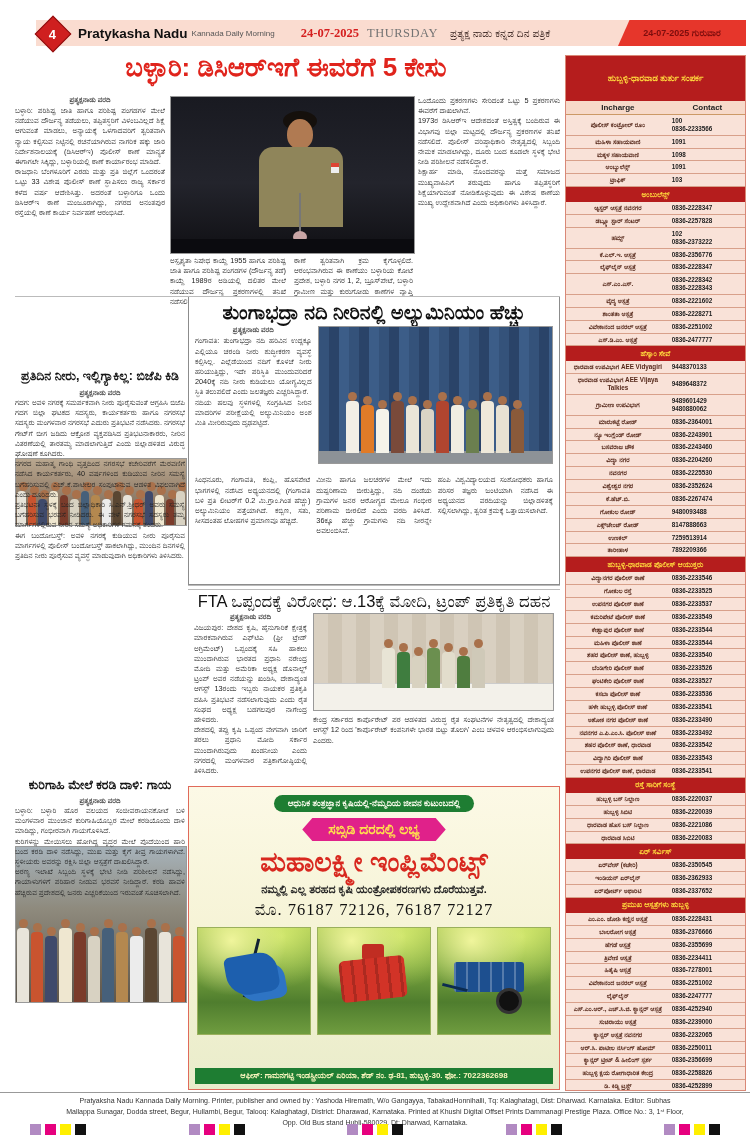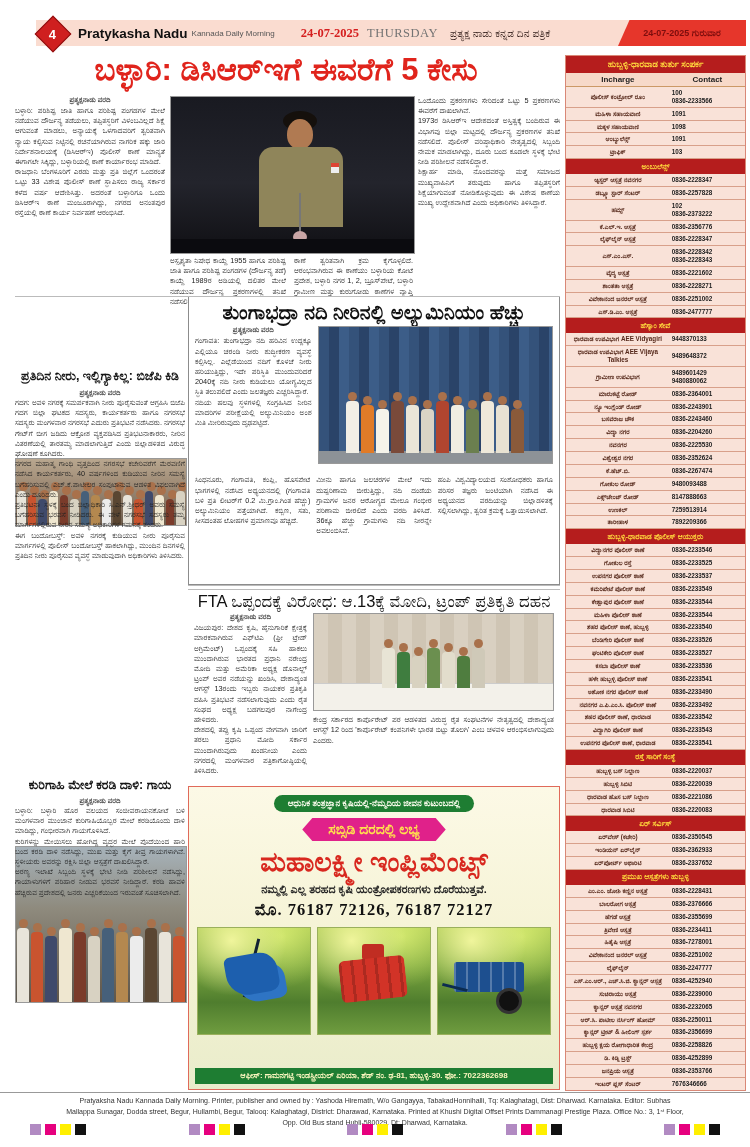--- a/index.html
+++ b/index.html
@@ -18,21 +18,21 @@
   .mh-sub{font-size:8px;color:#555;margin-left:4px;font-weight:normal;}
   .mh-date{font-family:"Liberation Serif",serif;color:#d51f1f;font-weight:bold;font-size:12.5px;margin-left:26px;}
   .mh-day{font-family:"Liberation Serif",serif;color:#737373;font-size:12.5px;margin-left:8px;letter-spacing:.5px;}
   .mh-kn{font-size:10.5px;font-weight:normal;color:#35201c;margin-left:12px;}
   .mh-datebox{position:absolute;right:0;top:0;height:26px;width:128px;background:#e6362b;
               clip-path:polygon(9% 0,100% 0,100% 100%,0 100%);display:flex;align-items:center;justify-content:center;}
   .mh-datebox span{color:#7c0d0d;font-weight:bold;font-size:9px;}
 
   
   .lead-headline{left:12px;top:54px;width:548px;text-align:center;color:#e0241c;
-                 font-weight:800;font-size:31px;line-height:1.05;}
+                 font-weight:800;font-size:26px;line-height:1.05;}
   .byline{text-align:center;font-weight:bold;font-size:7px;color:#4a4a4a;margin:0 0 2px 0;}
   .body-txt{font-size:7.3px;line-height:1.4;color:#222;}
   .sub-head{font-weight:bold;color:#141414;font-size:12.5px;text-align:center;line-height:1.1;}
 
   
   .photo{overflow:hidden;position:relative;border:1px solid #999;}
   .photo-dark{background:linear-gradient(180deg,#191a21 0%,#23242c 55%,#101014 100%);}
   .officer-head{position:absolute;left:116px;top:22px;width:26px;height:30px;border-radius:50% 50% 45% 45%;background:#b07a52;}
   .officer-hair{position:absolute;left:112px;top:14px;width:34px;height:20px;border-radius:50%;background:#15100c;}
   .officer-body{position:absolute;left:88px;top:50px;width:84px;height:80px;border-radius:14px 14px 0 0;background:#8f855a;}
@@ -63,42 +63,42 @@
 
   
   .ad-box{left:188px;top:786px;width:372px;height:304px;border:1px solid #e06a5a;box-sizing:border-box;
           background:linear-gradient(180deg,#fcf9e6 0%,#f4f2d2 60%,#e9eccb 100%);text-align:center;}
   .ad-banner{display:inline-block;margin-top:8px;background:#1e7d32;color:#fdfdef;font-weight:bold;font-size:8.5px;
              padding:3px 14px;border-radius:10px;}
   .ad-ribbon{display:inline-block;margin-top:6px;background:#e0218a;color:#ffe14d;font-weight:bold;font-size:14px;
              padding:3px 26px;clip-path:polygon(0 50%,7% 0,93% 0,100% 50%,93% 100%,7% 100%);}
   .ad-title{color:#d8281f;font-weight:800;font-size:27px;margin-top:6px;}
   .ad-line1{color:#222;font-size:11px;margin-top:5px;font-weight:bold;}
-  .ad-phones{font-family:"Liberation Serif",serif;color:#111;font-weight:bold;font-size:16.5px;margin-top:4px;letter-spacing:1px;}
+  .ad-phones{font-family:"Liberation Serif",serif;color:#111;font-weight:normal;font-size:16.5px;margin-top:4px;letter-spacing:1px;}
   .ad-imgs{display:flex;justify-content:center;gap:6px;margin-top:7px;}
   .ad-img{width:112px;height:106px;border:1px solid #9ab05c;position:relative;overflow:hidden;
     background:radial-gradient(circle at 30% 12%,rgba(255,255,170,.85),transparent 45%),
                radial-gradient(circle at 75% 8%,rgba(240,255,130,.6),transparent 40%),
                linear-gradient(180deg,#a9c851 0%,#7da83f 35%,#4f7d2e 70%,#6f9c3f 100%);}
   .plough{position:absolute;left:28px;top:26px;width:52px;height:40px;background:#1d5fae;border-radius:6px 18px 10px 22px;transform:rotate(-10deg);box-shadow:8px 10px 0 -2px #2e74c4;}
   .plough-stem{position:absolute;left:52px;top:10px;width:3px;height:60px;background:#123;transform:rotate(14deg);}
   .rotav{position:absolute;left:22px;top:30px;width:66px;height:42px;background:#d23327;border-radius:6px;transform:rotate(-6deg);
          background-image:repeating-linear-gradient(90deg,rgba(0,0,0,.18) 0 3px,transparent 3px 12px);}
   .rotav-top{position:absolute;left:44px;top:16px;width:22px;height:16px;background:#c02d22;border-radius:3px;}
   .trailer{position:absolute;left:16px;top:34px;width:70px;height:30px;background:#1d4f8f;border-radius:3px;
            background-image:repeating-linear-gradient(90deg,rgba(255,255,255,.25) 0 2px,transparent 2px 12px);}
   .wheel{position:absolute;left:58px;top:60px;width:20px;height:20px;border-radius:50%;background:#111;border:3px solid #333;}
   .hitch{position:absolute;left:4px;top:58px;width:26px;height:3px;background:#0c2c50;transform:rotate(14deg);}
   .ad-address{position:absolute;left:6px;right:6px;bottom:5px;background:#1e7d32;color:#fdf7c0;font-weight:bold;
               font-size:8px;padding:3px 2px;}
 
   
   .directory{left:565px;top:55px;width:181px;height:1036px;border:1px solid #d98877;box-sizing:border-box;
              background:#f9e2d8;overflow:hidden;}
-  .dir-title{background:#b51d1d;color:#ffd83d;font-weight:bold;font-size:8.5px;text-align:center;padding:3px 1px;}
+  .dir-title{background:#b51d1d;color:#ffd83d;font-weight:bold;font-size:8.5px;text-align:center;padding:17px 1px;}
   .dir-colhead{display:flex;background:#f7d9c9;border-bottom:1px solid #c96;font-weight:bold;font-size:8px;color:#222;}
   .dir-colhead .c1{flex:1.4;text-align:center;padding:2px;}
   .dir-colhead .c2{flex:1;text-align:center;padding:2px;}
   .dir-sechead{background:#b51d1d;color:#ffd83d;font-weight:bold;font-size:7.5px;text-align:center;padding:2.5px 1px;}
   .dir-row{display:flex;border-bottom:1px solid #d8a08a;align-items:center;}
   .dir-row .n{flex:1.4;text-align:center;font-size:6.3px;color:#55281a;font-weight:600;padding:2px 2px;line-height:1.25;}
   .dir-row .p{flex:1;text-align:left;font-size:6.3px;color:#222;font-weight:600;padding:2px 2px;white-space:pre-line;line-height:1.25;}
 
   
   .footrule{left:0;top:1092px;width:750px;height:0;border-top:1px solid #999;}

